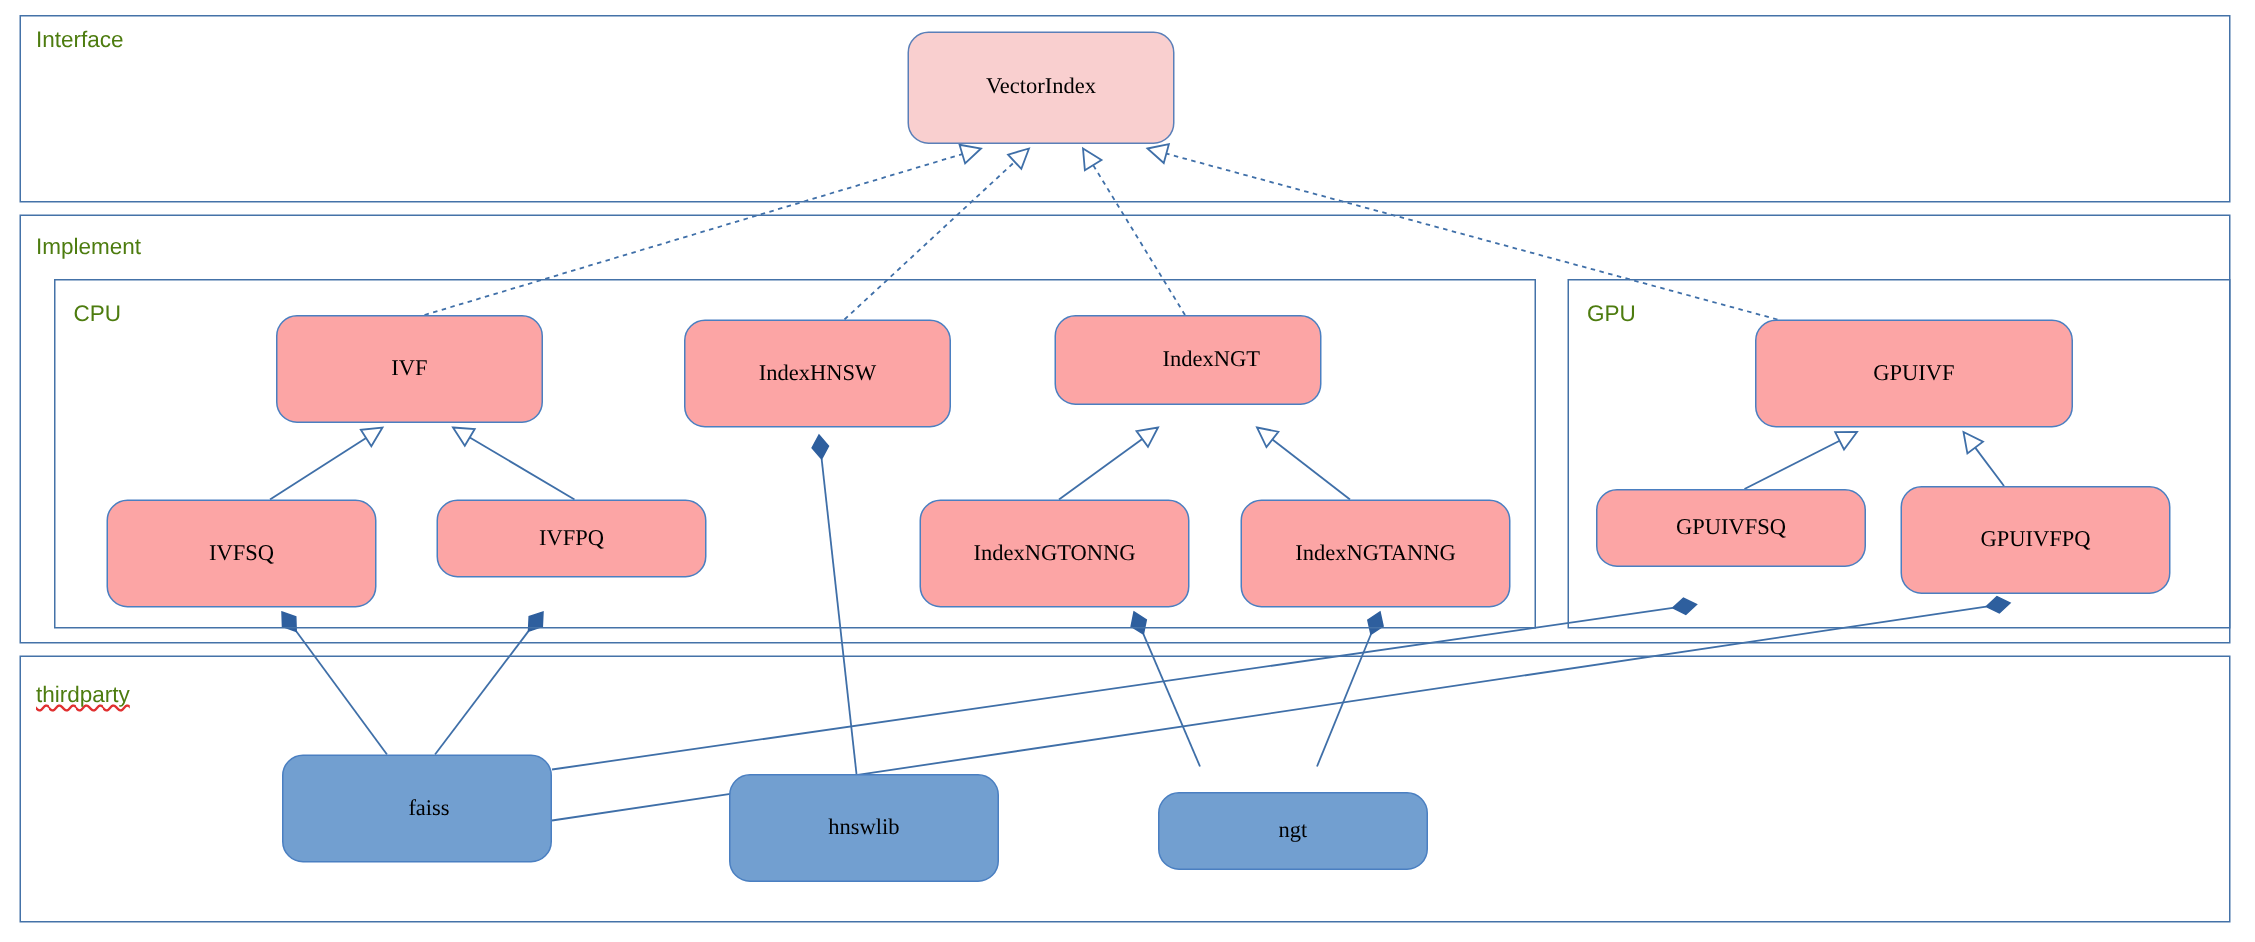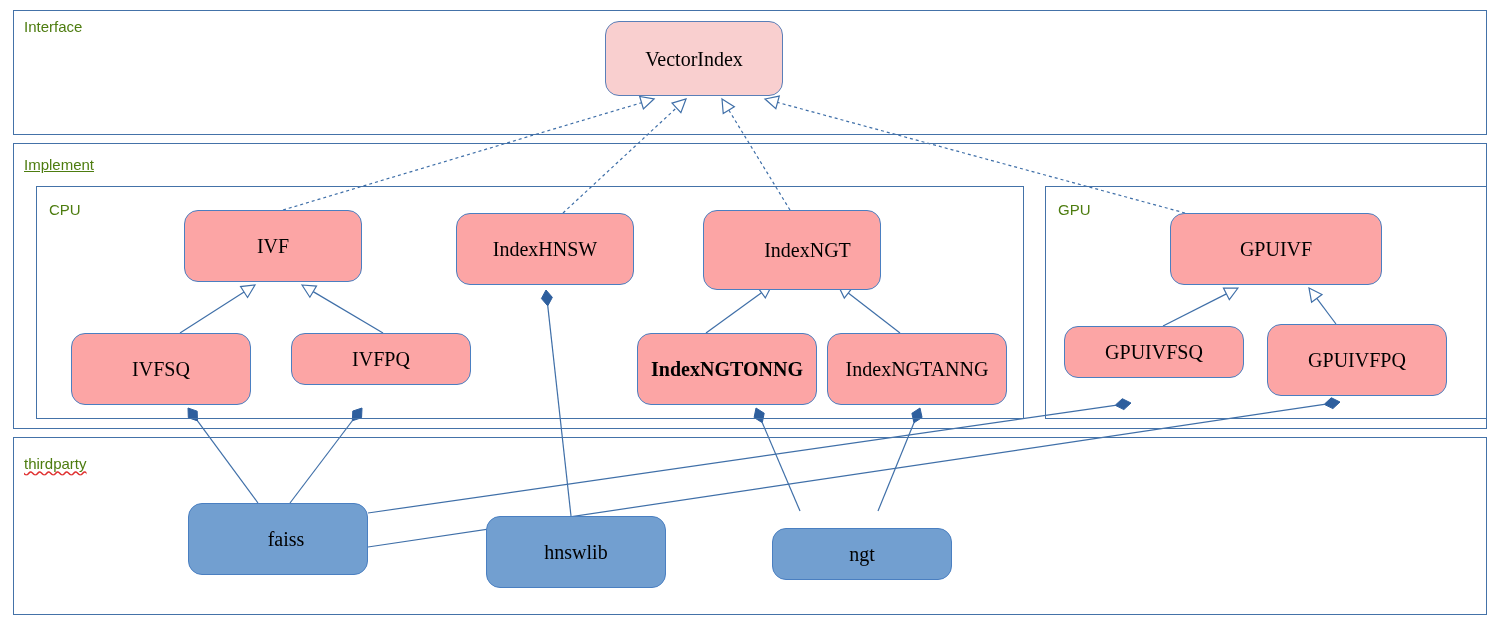--- a/index.html
+++ b/index.html
@@ -45,21 +45,21 @@
   }
   .node {
     position: absolute;
     box-sizing: border-box;
     border-radius: 14px;
     border: 1px solid #4a7fc1;
     display: flex;
     align-items: center;
     justify-content: center;
     font-family: "Liberation Serif", serif;
-    font-size: 20px;
+    font-size: 15px;
     color: #000000;
     text-align: center;
     line-height: 1.1;
     z-index: 3;
   }
   .node.green  { background: #fca5a5; border-color: #4a7fc1; }
   .node.blue   { background: #729fd0; border-color: #4a7fc1; }
   .node.pink   { background: #f9cfcf; border-color: #5a7fb8; }
 </style>
 </head>
@@ -133,37 +133,37 @@
       </g>
       <g>
         <line x1="878" y1="511" x2="913.9586810252111" y2="422.8156155810299" stroke="#3f6fa8" stroke-width="1.2"></line>
         <polygon points="920,408 922.0722083685846,417.4845111880986 913.9586810252111,422.8156155810299 911.8864726566264,413.33110439293125" fill="#2e5f9e" stroke="#2e5f9e" stroke-width="1"></polygon>
       </g>
     </svg>
   <div id="groups">
       <div class="group-box" style="left: 13px; top: 10px; width: 1474px; height: 125px; border-color: rgb(68, 114, 168);"></div>
       <div class="group-label" style="left: 24px; top: 19px;">Interface</div>
       <div class="group-box" style="left: 13px; top: 143px; width: 1474px; height: 286px; border-color: rgb(68, 114, 168);"></div>
-      <div class="group-label" style="left: 24px; top: 157px; text-decoration: underline;">Implement</div>
+      <div class="group-label" style="left: 24px; top: 157px;">Implement</div>
       <div class="group-box" style="left: 36px; top: 186px; width: 988px; height: 233px; border-color: rgb(68, 114, 168);"></div>
       <div class="group-label" style="left: 49px; top: 202px; text-align: right;">CPU</div>
       <div class="group-box" style="left: 1045px; top: 186px; width: 442px; height: 233px; border-color: rgb(68, 114, 168);"></div>
       <div class="group-label" style="left: 1058px; top: 202px;">GPU</div>
       <div class="group-box" style="left: 13px; top: 437px; width: 1474px; height: 178px; border-color: rgb(68, 114, 168);"></div>
       <div class="group-label misspelled" style="left: 24px; top: 456px;">thirdparty</div>
     </div>
   <div id="nodes">
       <div class="node pink" style="left: 605px; top: 21px; width: 178px; height: 75px;">VectorIndex</div>
       <div class="node green" style="left: 184px; top: 210px; width: 178px; height: 72px;">IVF</div>
       <div class="node green" style="left: 456px; top: 213px; width: 178px; height: 72px;">IndexHNSW</div>
-      <div class="node green" style="left: 703px; top: 210px; width: 178px; height: 80px; padding-left: 31px;">IndexNGT</div>
+      <div class="node green" style="left: 703px; top: 210px; width: 178px; height: 60px; padding-left: 31px;">IndexNGT</div>
       <div class="node green" style="left: 1170px; top: 213px; width: 212px; height: 72px;">GPUIVF</div>
       <div class="node green" style="left: 71px; top: 333px; width: 180px; height: 72px;">IVFSQ</div>
       <div class="node green" style="left: 291px; top: 333px; width: 180px; height: 52px;">IVFPQ</div>
-      <div class="node green" style="left: 637px; top: 333px; width: 180px; height: 72px; font-weight: bold;">IndexNGTONNG</div>
+      <div class="node green" style="left: 613px; top: 333px; width: 180px; height: 72px;">IndexNGTONNG</div>
       <div class="node green" style="left: 827px; top: 333px; width: 180px; height: 72px;">IndexNGTANNG</div>
       <div class="node green" style="left: 1064px; top: 326px; width: 180px; height: 52px;">GPUIVFSQ</div>
       <div class="node green" style="left: 1267px; top: 324px; width: 180px; height: 72px;">GPUIVFPQ</div>
       <div class="node blue" style="left: 188px; top: 503px; width: 180px; height: 72px; padding-left: 16px;">faiss</div>
       <div class="node blue" style="left: 486px; top: 516px; width: 180px; height: 72px;">hnswlib</div>
       <div class="node blue" style="left: 772px; top: 481px; width: 180px; height: 52px; margin-top: 47px;">ngt</div>
     </div>
 </div>
 
 </body></html>

